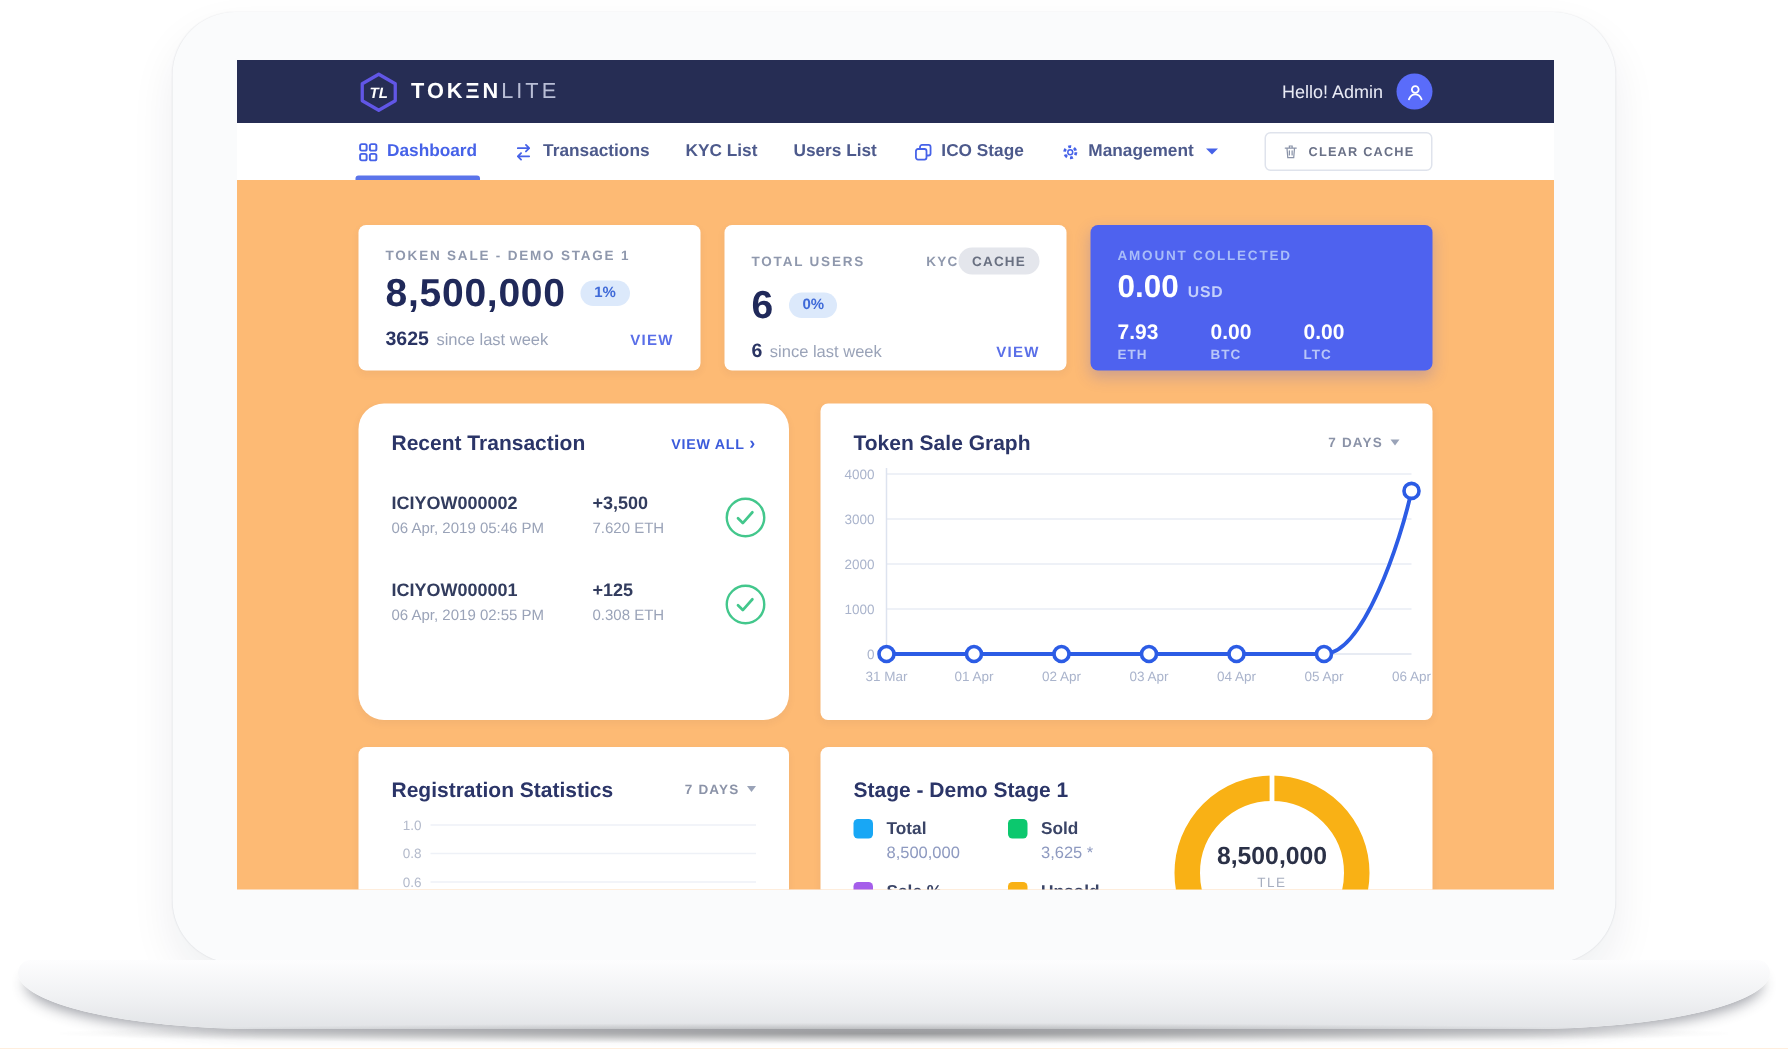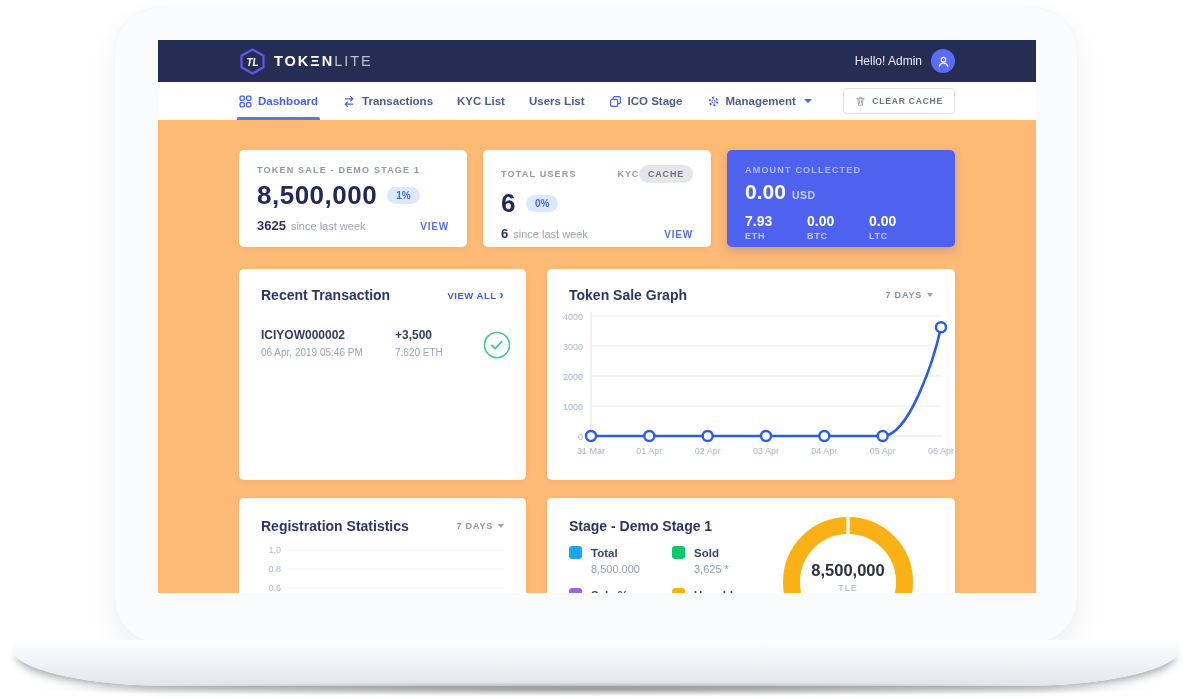--- a/index.html
+++ b/index.html
@@ -84,21 +84,21 @@
   .row2 { display:grid; grid-template-columns:287px 408px; column-gap:21px; margin-top:22px; }
   .row3 { display:grid; grid-template-columns:287px 408px; column-gap:21px; margin-top:18px; }
 
   .card-title { font-size:14px; font-weight:bold; color:#2b3568; }
   .title-row { display:flex; align-items:center; }
   .range-select { margin-left:auto; display:flex; align-items:center; gap:5px;
     font-size:9px; font-weight:bold; letter-spacing:.8px; color:#8b93a8; cursor:pointer; }
   .range-caret { width:0; height:0; border-left:3.5px solid transparent; border-right:3.5px solid transparent;
     border-top:4px solid #9aa3b8; }
 
-  .tx-card { height:211px; padding:18px 15px 0 22px; }
+  .tx-card { height:211px; padding:18px 15px 0 22px;border-radius:17px; }
   .viewall { margin-left:auto; font-size:9.5px; font-weight:bold; letter-spacing:.5px;
     color:#3b5bdb; cursor:pointer; padding-right:7px; }
   .viewall .chev { font-size:12px; }
   .tx-list { margin-top:14px; }
   .tx-row { display:flex; align-items:flex-start; padding:11px 0; }
   .tx-id { font-size:12px; font-weight:bold; color:#323c5e; }
   .tx-date { font-size:10px; color:#9aa3b8; margin-top:5px; }
   .tx-main { flex:1; }
   .tx-amt-col { width:88px; }
   .tx-amt { font-size:12px; font-weight:bold; color:#323c5e; }
@@ -267,20 +267,36 @@
             </div>
             <div class="tx-list">
               <div class="tx-row">
                 <div class="tx-main">
                   <div class="tx-id">ICIYOW000002</div>
                   <div class="tx-date">06 Apr, 2019 05:46 PM</div>
                 </div>
                 <div class="tx-amt-col">
                   <div class="tx-amt">+3,500</div>
                   <div class="tx-eth">7.620 ETH</div>
+                </div>
+                <div class="tx-status">
+                  <svg width="28" height="28" viewBox="0 0 28 28">
+                    <circle cx="14" cy="14" r="12.5" fill="none" stroke="#43c78c" stroke-width="1.6"></circle>
+                    <path d="M9 14.5l3.2 3.2 6.4-7.2" fill="none" stroke="#43c78c" stroke-width="1.8" stroke-linecap="round" stroke-linejoin="round"></path>
+                  </svg>
+                </div>
+              </div>
+              <div class="tx-row">
+                <div class="tx-main">
+                  <div class="tx-id">ICIYOW000001</div>
+                  <div class="tx-date">06 Apr, 2019 02:55 PM</div>
+                </div>
+                <div class="tx-amt-col">
+                  <div class="tx-amt">+125</div>
+                  <div class="tx-eth">0.308 ETH</div>
                 </div>
                 <div class="tx-status">
                   <svg width="28" height="28" viewBox="0 0 28 28">
                     <circle cx="14" cy="14" r="12.5" fill="none" stroke="#43c78c" stroke-width="1.6"></circle>
                     <path d="M9 14.5l3.2 3.2 6.4-7.2" fill="none" stroke="#43c78c" stroke-width="1.8" stroke-linecap="round" stroke-linejoin="round"></path>
                   </svg>
                 </div>
               </div>
             </div>
           </div>

